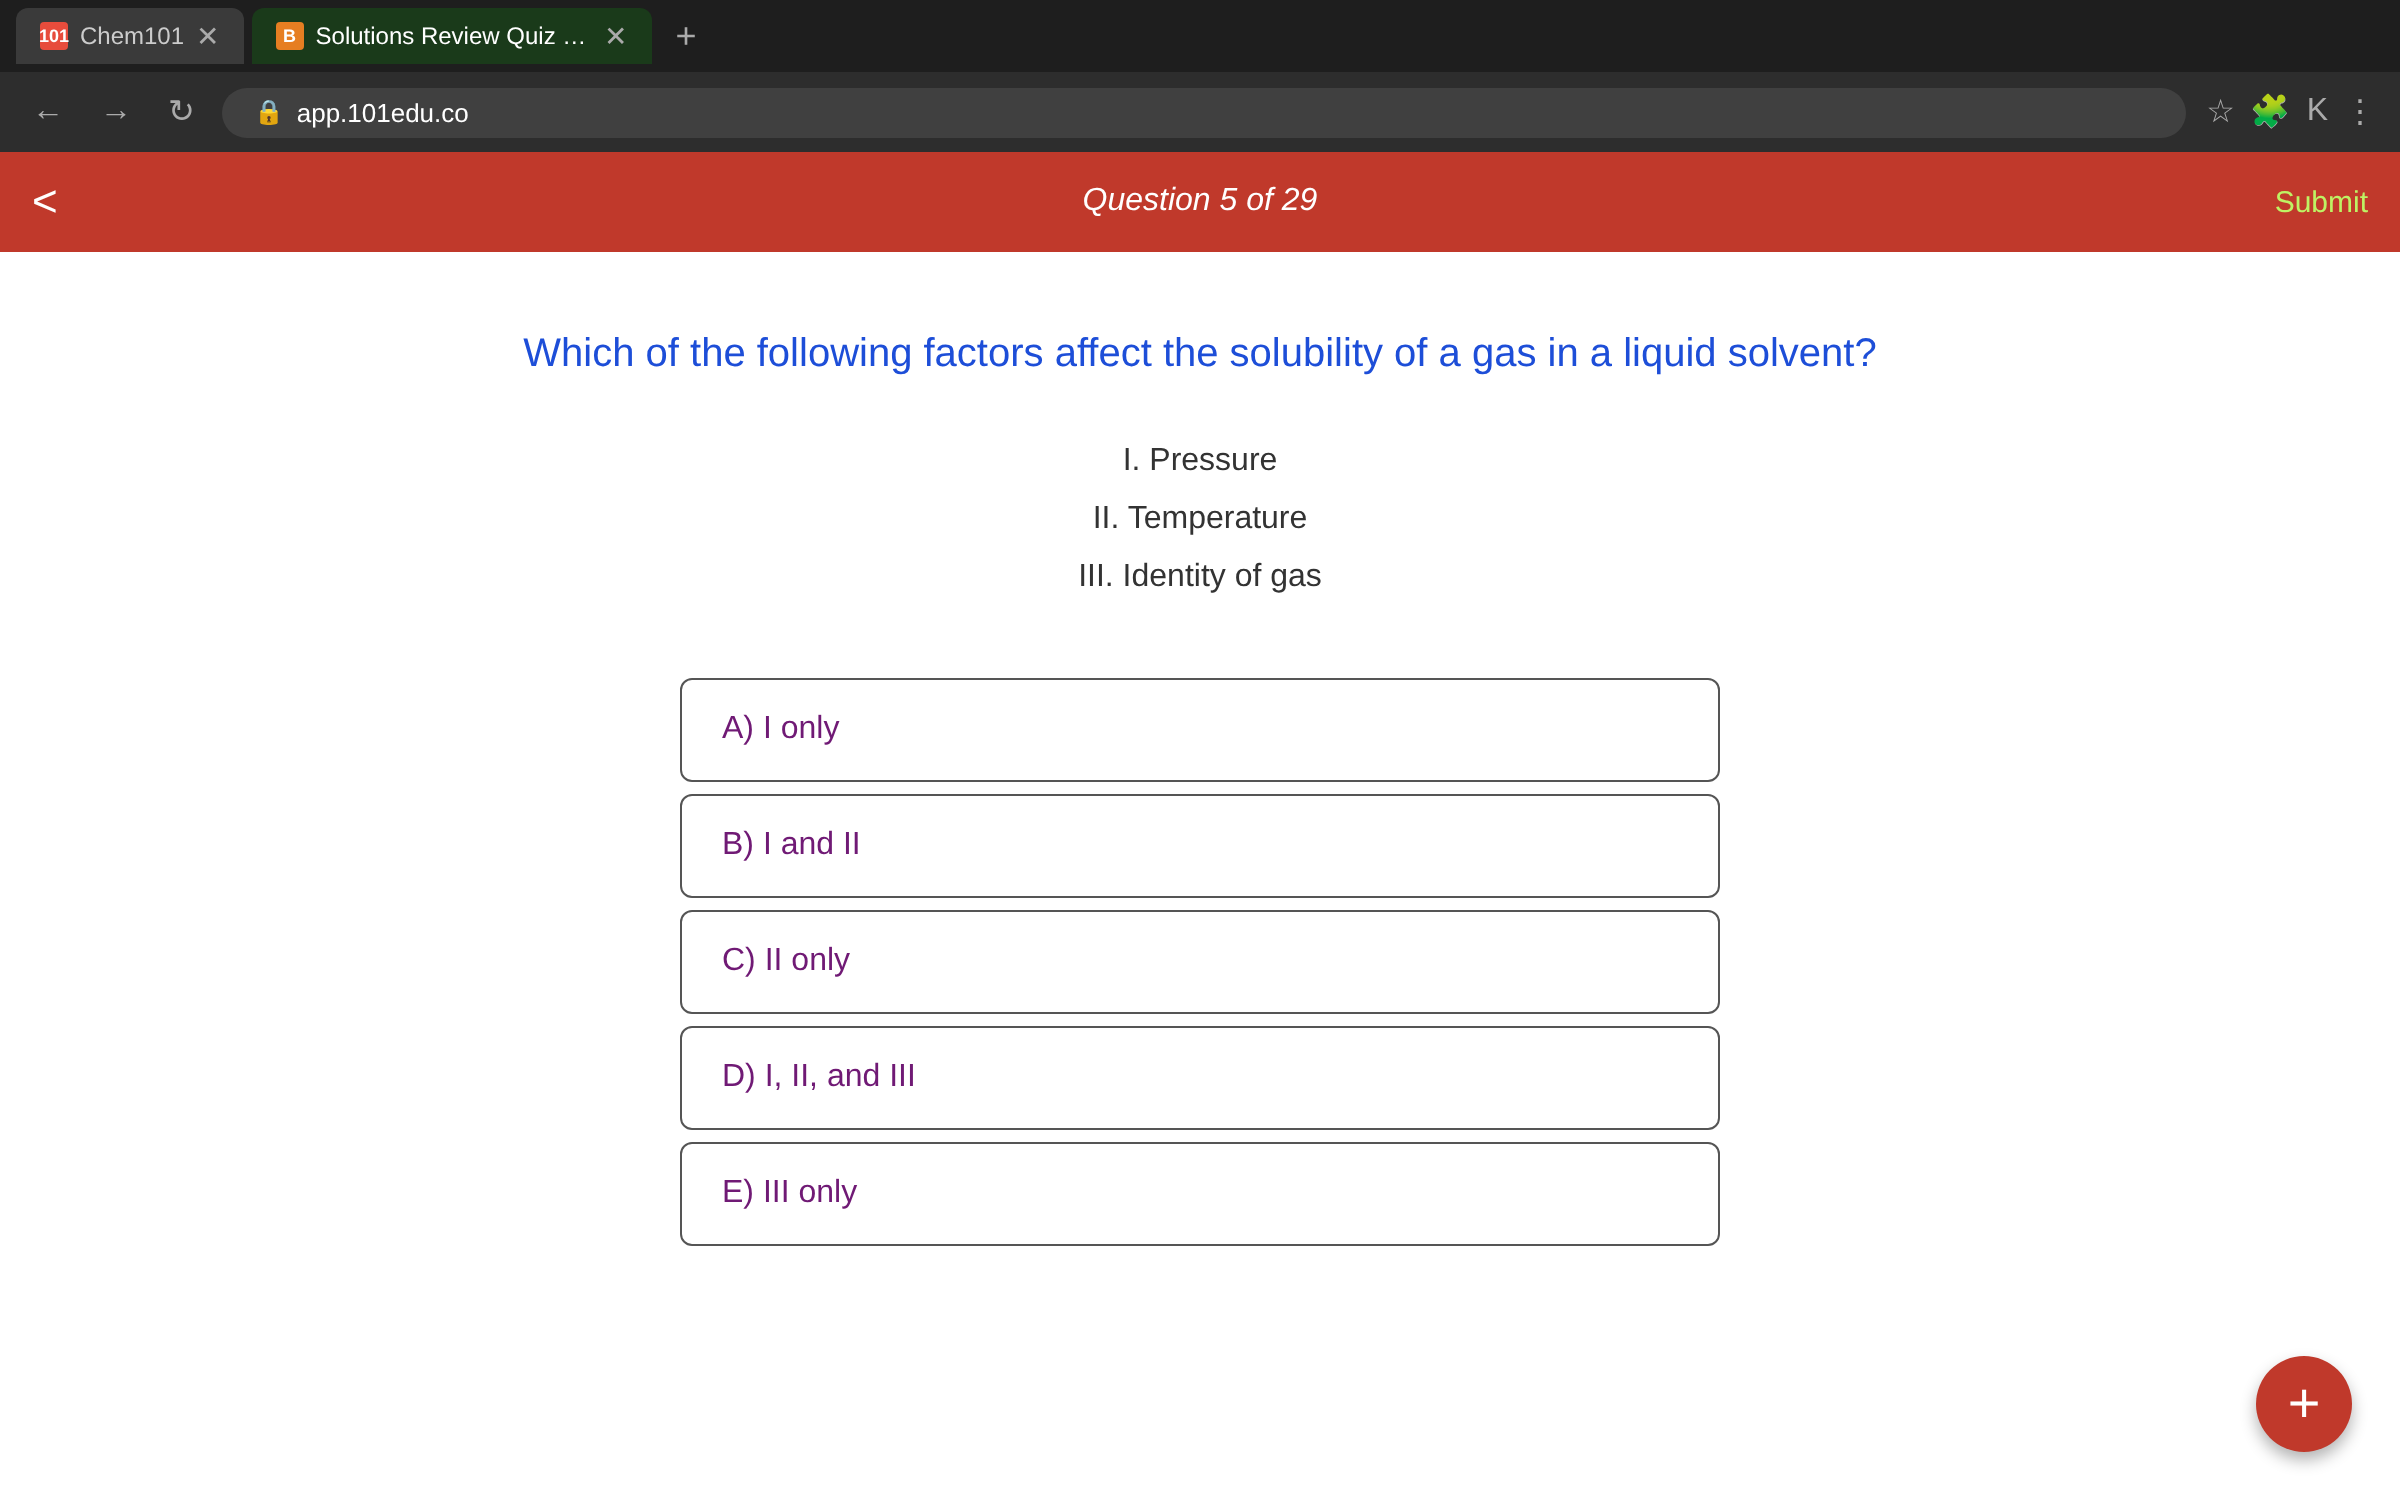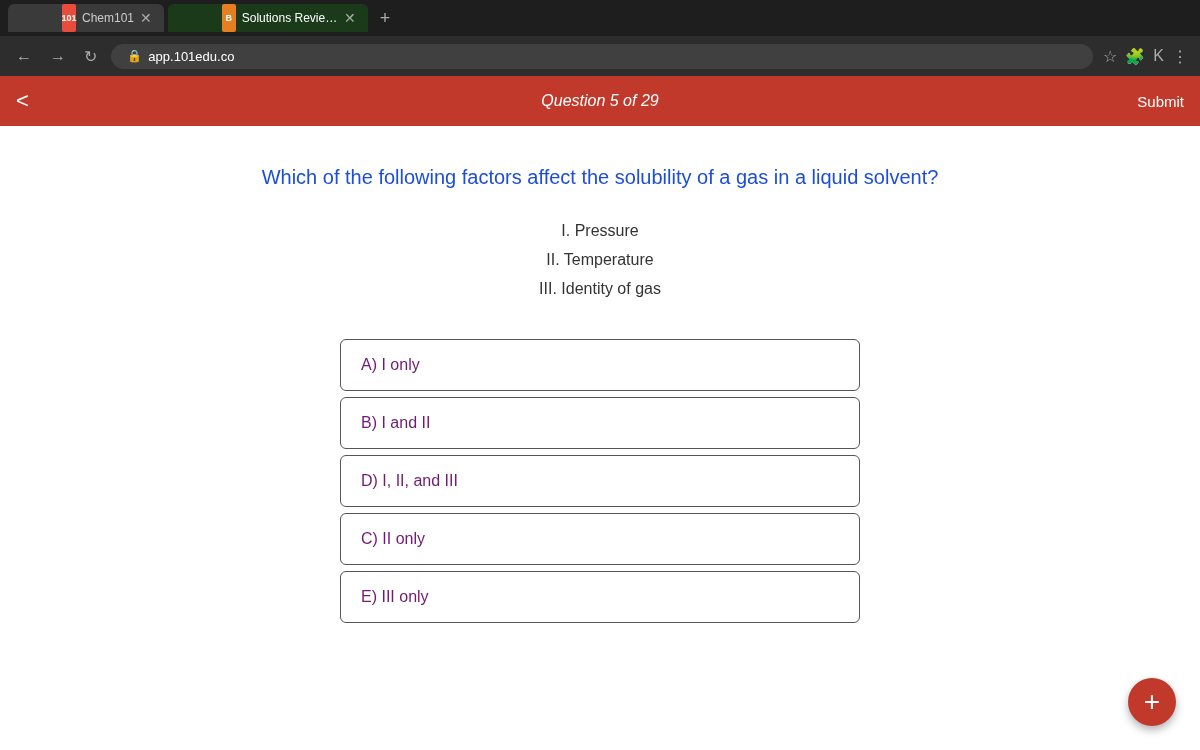--- a/index.html
+++ b/index.html
@@ -34,28 +34,27 @@
       max-width: 200px;
     }
 
     .tab.active {
       background: #1a3a1a;
       color: #fff;
     }
 
     .tab-favicon {
       width: 14px;
-      height: 28px;
+      height: 14px;
       border-radius: 2px;
       display: flex; align-items: center; justify-content: center;
       font-size: 9px;
       font-weight: bold;
       color: #fff;
       flex-shrink: 0;
-      margin-left: 42px;
     }
 
     .tab-favicon.chem { background: #e74c3c; }
     .tab-favicon.quiz { background: #e67e22; }
 
     .tab-label {
       overflow: hidden;
       text-overflow: ellipsis;
       white-space: nowrap;
       font-size: 12px;
@@ -140,21 +139,21 @@
     .question-counter {
       color: #fff;
       font-size: 16px;
       font-weight: 500;
       font-style: italic;
     }
 
     .submit-btn {
       position: absolute;
       right: 16px;
-      color: #ffffff;
+      color: #bef264;
       font-size: 15px;
       cursor: pointer;
       background: none;
       border: none;
       font-family: Arial, sans-serif;
     }
 
     
     .main-content {
       background: #fff;
@@ -265,19 +264,19 @@
 
   <div class="choices-list">
     <div>I. Pressure</div>
     <div>II. Temperature</div>
     <div>III. Identity of gas</div>
   </div>
 
   <div class="answer-options">
     <button class="answer-option">A) I only</button>
     <button class="answer-option">B) I and II</button>
+    <button class="answer-option">C) II only</button>
     <button class="answer-option">D) I, II, and III</button>
-    <button class="answer-option">C) II only</button>
     <button class="answer-option">E) III only</button>
   </div>
 </div>
 
 <div class="fab">+</div>
 
 </body></html>

